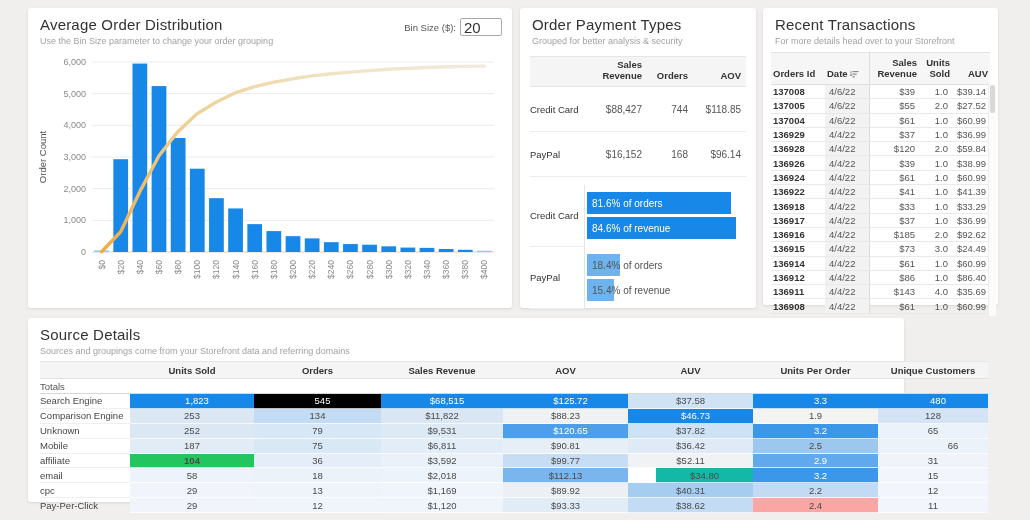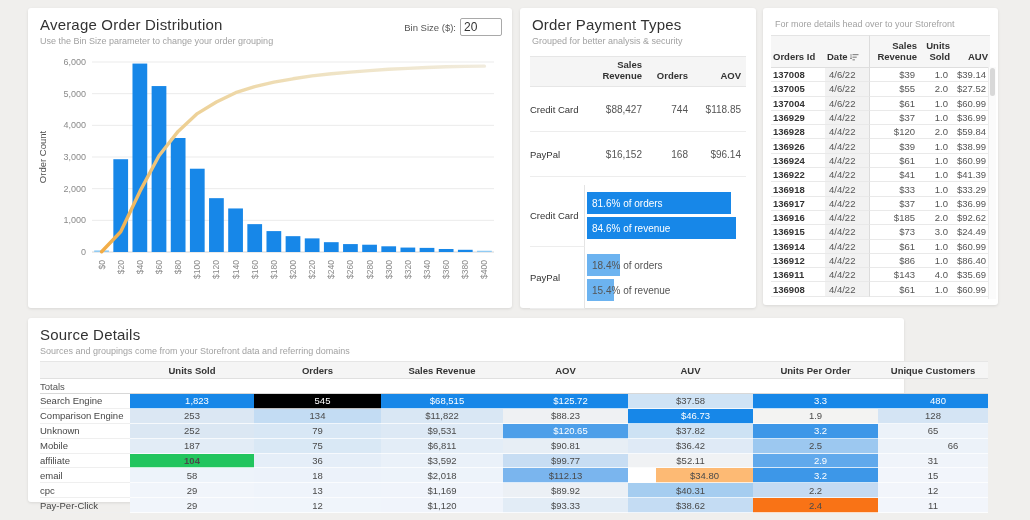--- a/index.html
+++ b/index.html
@@ -11,21 +11,21 @@
   #p-pay{left:520px;top:8px;width:236px;height:300px;}
   #p-trans{left:763px;top:8px;width:235px;height:297px;}
   #p-source{left:28px;top:318px;width:876px;height:184px;}
   .p-head{padding:8px 12px 0 12px;position:relative;}
   .p-title{font-size:15px;color:#323232;letter-spacing:.2px;}
   .p-sub{font-size:9px;color:#a2a2a2;margin-top:3px;}
 
   
   .bin-ctl{position:absolute;right:10px;top:10px;display:flex;align-items:center;gap:4px;}
   .bin-ctl label{font-size:9.5px;color:#555;}
-  .bin-ctl input{width:34px;height:14px;font-size:12px;padding:1px 3px;
+  .bin-ctl input{width:34px;height:14px;font-size:15px;padding:1px 3px;
     border:1px solid #a9a9a9;border-radius:2px;color:#333;font-family:"Liberation Sans",sans-serif;}
 
   
   #dist-chart{margin:4px 0 0 6px;}
 
   
   .pay-table{display:grid;grid-template-columns:55px 62px 46px 53px;margin:10px 10px 0 10px;font-size:10px;}
   .pay-table .hc{background:#f5f5f5;color:#333;font-weight:bold;font-size:9.5px;
     padding:3px 5px 4px 2px;text-align:right;border-top:1px solid #e6e6e6;border-bottom:1px solid #e6e6e6;
     display:flex;align-items:flex-end;justify-content:flex-end;min-height:22px;line-height:1.15;white-space:pre-line;}
@@ -204,20 +204,21 @@
             <div class="pb-bar" style="width: 17.1111%; background: rgb(108, 179, 240);"></div>
             <span class="pb-text" style="color: rgb(85, 85, 85);">15.4% of revenue</span>
           </div>
         </div>
       </div>
     </div>
 </div>
 
 <div class="panel" id="p-trans">
   <div class="p-head">
+    <div class="p-title">Recent Transactions</div>
     <div class="p-sub">For more details head over to your Storefront</div>
   </div>
   <div class="tr-table">
     <div class="tr-grid" id="trans-grid">
       <div class="hc">Orders Id</div>
       <div class="hc">
         <span>Date</span>&nbsp;
         <svg width="9" height="9" viewBox="0 0 9 9" style="margin-bottom:1px">
           <rect x="2.5" y="1" width="6" height="1.2" fill="#8a8a8a"></rect>
           <rect x="2.5" y="3.6" width="4.2" height="1.2" fill="#8a8a8a"></rect>
@@ -378,34 +379,34 @@
         <div class="cell" style="background: rgb(234, 241, 249);">$3,592</div>
         <div class="cell" style="background: rgb(199, 221, 243);">$99.77</div>
         <div class="cell" style="background: rgb(240, 242, 244);">$52.11</div>
         <div class="cell wt" style="background: rgb(96, 169, 236);">2.9</div>
         <div class="cell" style="background: rgb(240, 244, 250);">31</div>
         <div class="rl">email</div>
         <div class="cell" style="background: rgb(237, 243, 250);">58</div>
         <div class="cell" style="background: rgb(236, 242, 250);">18</div>
         <div class="cell" style="background: rgb(237, 243, 250);">$2,018</div>
         <div class="cell" style="background: rgb(122, 181, 238);">$112.13</div>
-        <div class="cell" style="background: #fdba74; margin-left: 28px;">$34.80</div>
+        <div class="cell" style="background: #14b8a6; margin-left: 28px;">$34.80</div>
         <div class="cell wt" style="background: rgb(61, 151, 232);">3.2</div>
         <div class="cell" style="background: rgb(242, 245, 251);">15</div>
         <div class="rl">cpc</div>
         <div class="cell" style="background: rgb(241, 245, 251);">29</div>
         <div class="cell" style="background: rgb(239, 244, 251);">13</div>
         <div class="cell" style="background: rgb(240, 244, 251);">$1,169</div>
         <div class="cell" style="background: rgb(236, 240, 245);">$89.92</div>
         <div class="cell" style="background: rgb(165, 205, 240);">$40.31</div>
         <div class="cell" style="background: rgb(196, 218, 242);">2.2</div>
         <div class="cell" style="background: rgb(242, 245, 251);">12</div>
         <div class="rl">Pay-Per-Click</div>
         <div class="cell" style="background: rgb(241, 245, 251);">29</div>
         <div class="cell" style="background: rgb(240, 245, 251);">12</div>
         <div class="cell" style="background: rgb(240, 244, 251);">$1,120</div>
         <div class="cell" style="background: rgb(226, 236, 246);">$93.33</div>
         <div class="cell" style="background: rgb(196, 220, 243);">$38.62</div>
-        <div class="cell" style="background: #f97316;">2.4</div>
+        <div class="cell" style="background: #fca5a5;">2.4</div>
         <div class="cell" style="background: rgb(242, 245, 251);">11</div>
       </div>
   </div>
 </div>
 
 </body></html>

